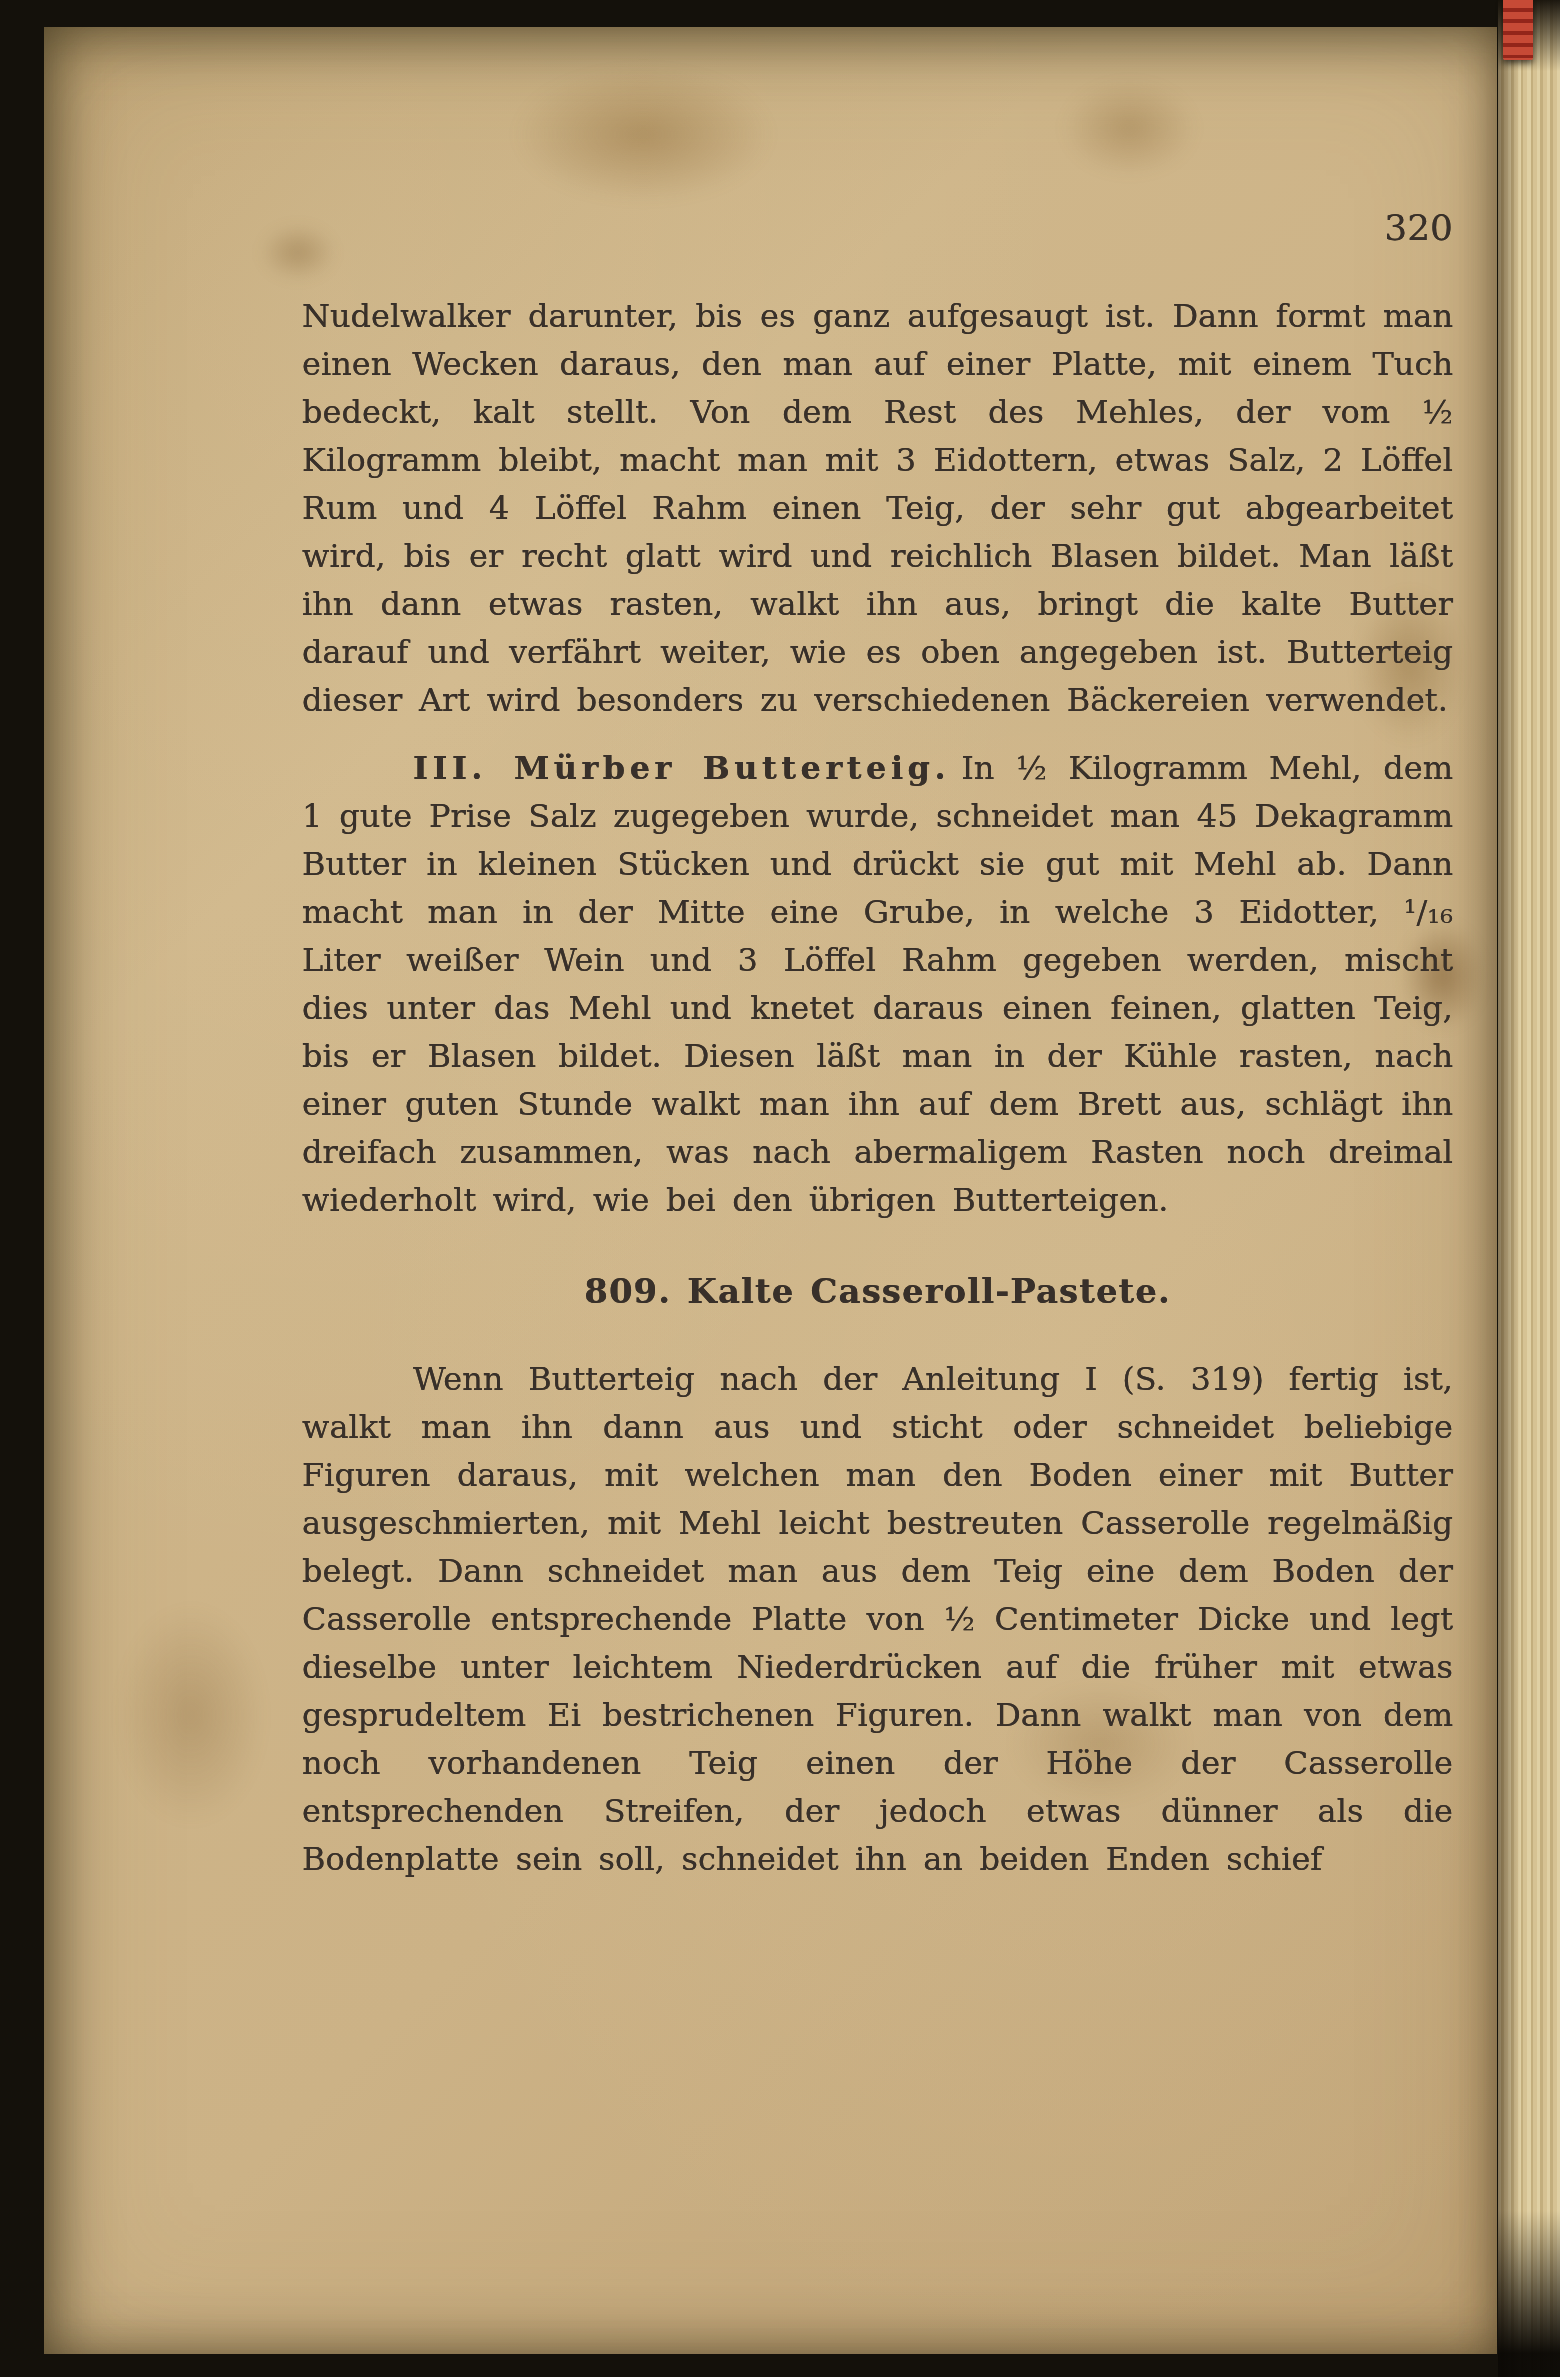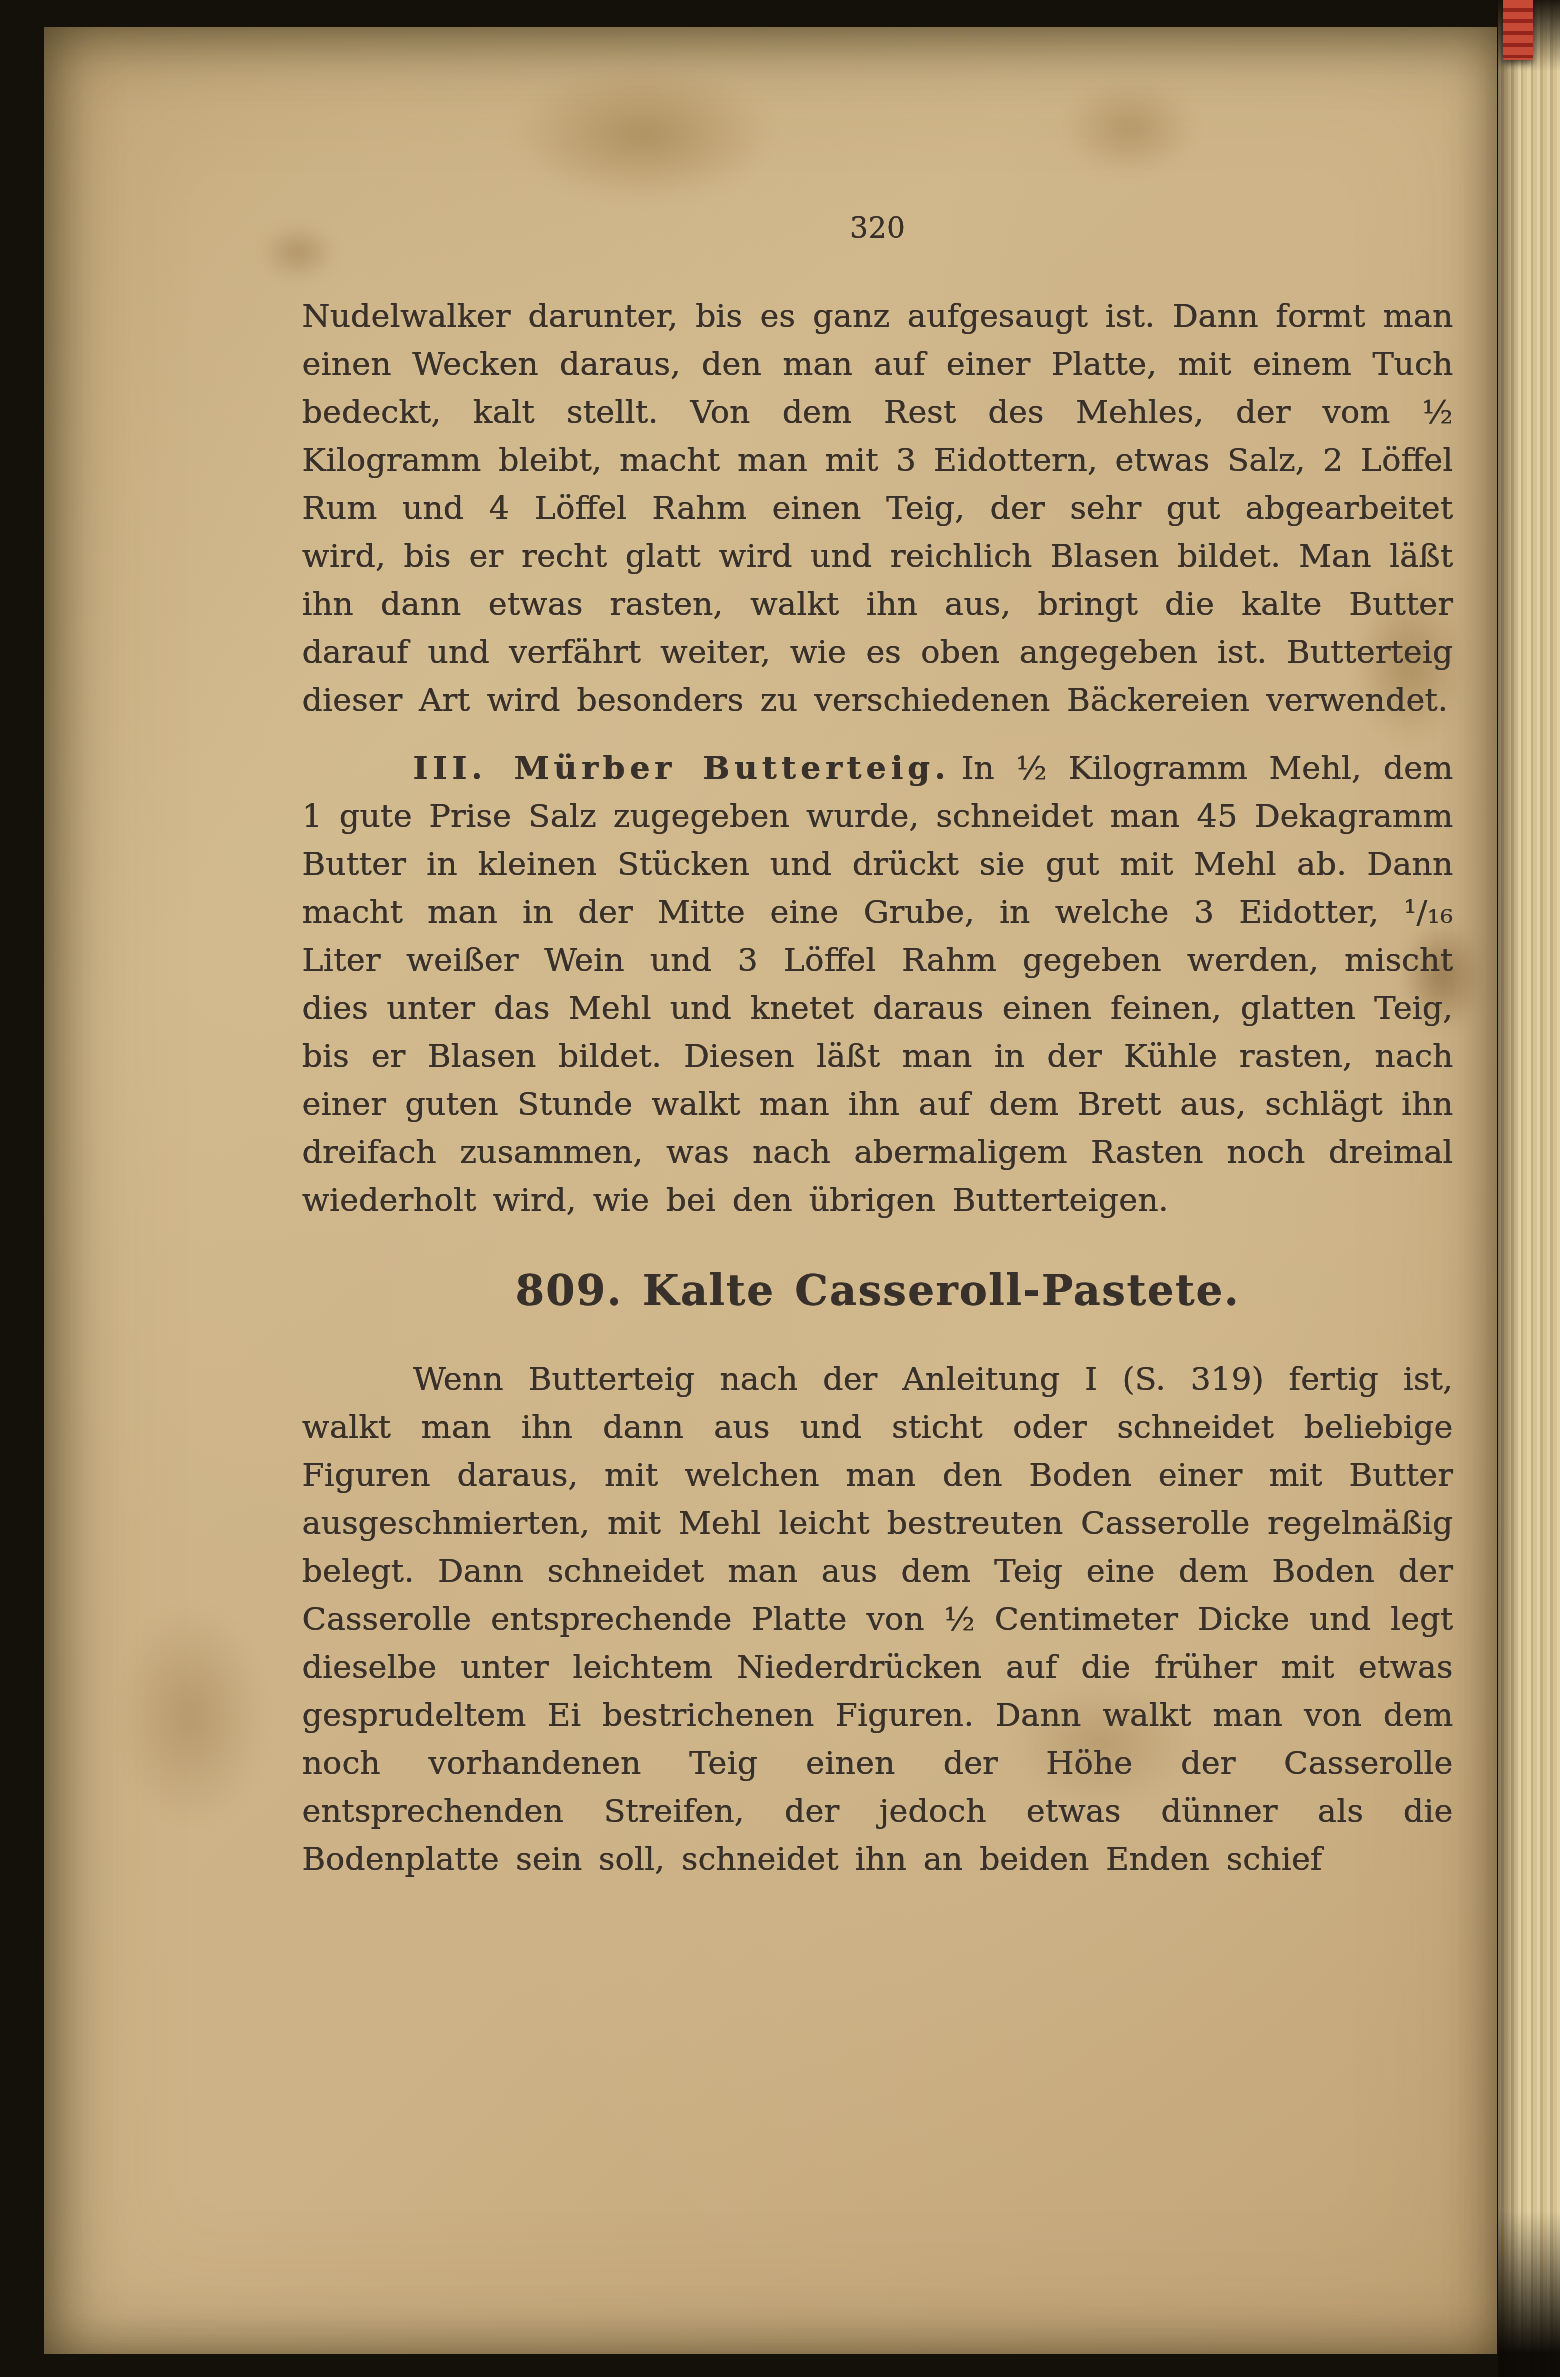--- a/index.html
+++ b/index.html
@@ -81,43 +81,43 @@
     width: 1151px;
     color: #38302a;
     font-size: 32px;
     line-height: 48px;
     text-align: justify;
     word-spacing: 0.20em;
     text-shadow: 0 0 0.4px rgba(45,35,24,0.85);
   }
 
   .page-number {
-    font-size: 29px;
+    font-size: 36px;
     margin: 0 0 29px 0;
-    text-align: center;
+    text-align: right;
     word-spacing: normal;
   }
 
   .para {
     margin: 0 0 19.6px 0;
   }
   .para.indent { text-indent: 111px; }
   .para.no-indent { text-indent: 0; margin-top: 40px; }
 
   .lead {
     letter-spacing: 0.14em;
     margin-right: 0.35em;
     font-weight: bold;
   }
 
   .section-heading {
     margin: 43px 0 40px 0;
     text-align: center;
     font-weight: bold;
-    font-size: 42px;
+    font-size: 34px;
     letter-spacing: 0.03em;
     text-indent: 0;
     word-spacing: 0.1em;
   }
 </style>
 </head>
 <body>
 
 <div class="page-edges"></div>
 <div class="ribbon"></div>

